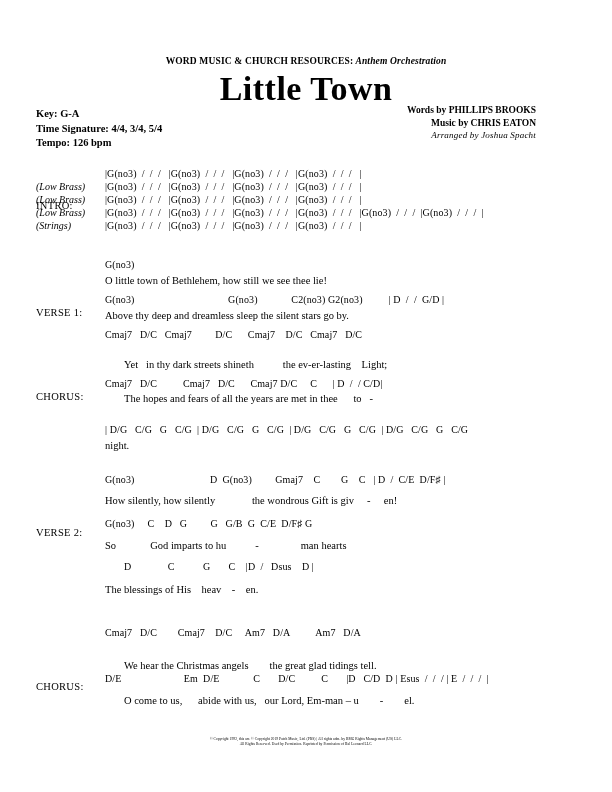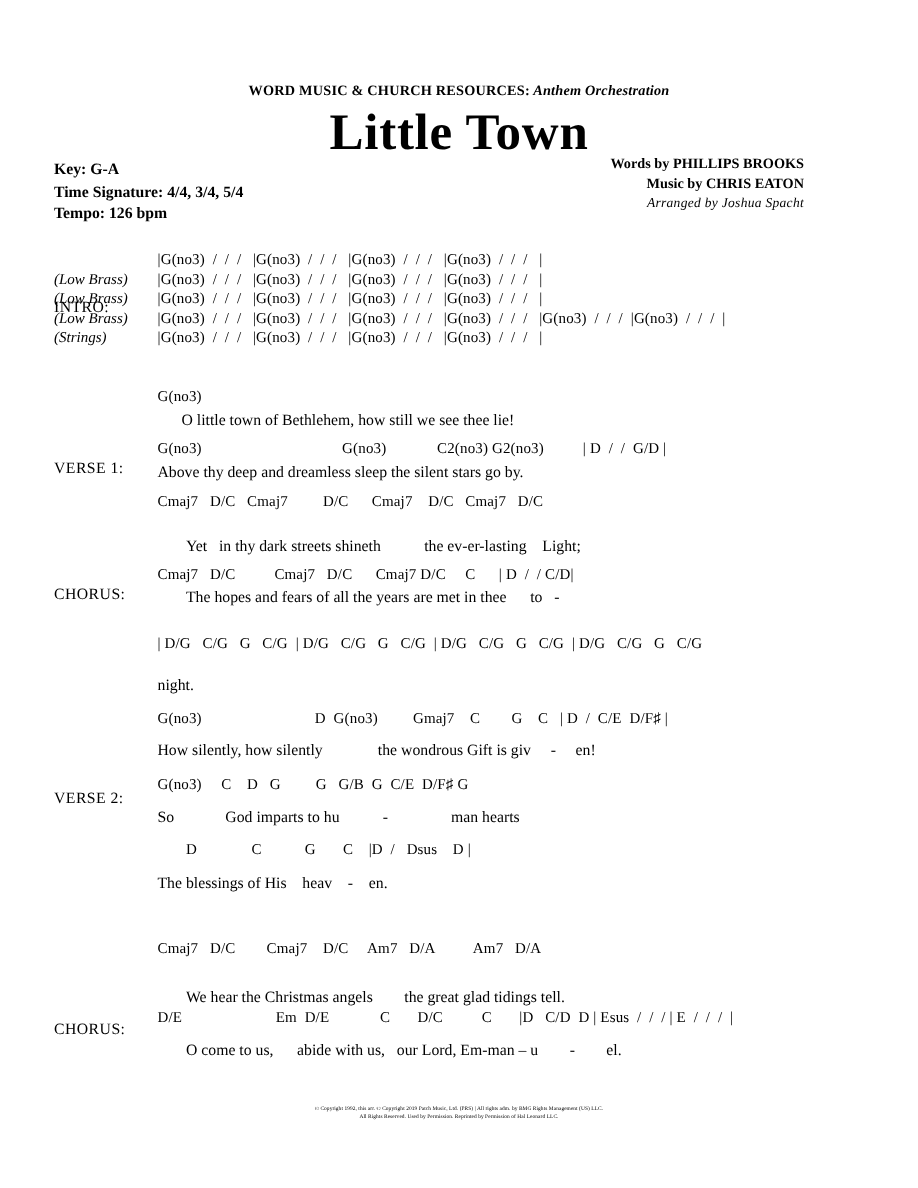--- a/index.html
+++ b/index.html
@@ -190,34 +190,34 @@
 
   <div class="t instr" style="left:36px; top:189px;">(Low Brass)</div>
   <div class="t chord" style="left:105px; top:189px;">|G(no3)  /  /  /   |G(no3)  /  /  /   |G(no3)  /  /  /   |G(no3)  /  /  /   |G(no3)  /  /  /  |G(no3)  /  /  /  |</div>
 
   <div class="t instr" style="left:36px; top:202px;">(Strings)</div>
   <div class="t chord" style="left:105px; top:202px;">|G(no3)  /  /  /   |G(no3)  /  /  /   |G(no3)  /  /  /   |G(no3)  /  /  /   |</div>
 
   <div class="t chord" style="left:105px; top:241px;">G(no3)</div>
 
   <div class="t lbl" style="left:36px; top:257px;">VERSE 1:</div>
-  <div class="t lyric" style="left:105px; top:257px;margin-left:16px;">O little town of Bethlehem, how still we see thee lie!</div>
+  <div class="t lyric" style="left:105px; top:257px;">O little town of Bethlehem, how still we see thee lie!</div>
 
   <div class="t chord" style="left:105px; top:276px;">G(no3)                                    G(no3)             C2(no3) G2(no3)          | D  /  /  G/D |</div>
   <div class="t lyric" style="left:105px; top:292px;">Above thy deep and dreamless sleep the silent stars go by.</div>
   <div class="t chord" style="left:105px; top:311px;">Cmaj7   D/C   Cmaj7         D/C      Cmaj7    D/C   Cmaj7   D/C</div>
 
   <div class="t lbl" style="left:36px; top:341px;">CHORUS:</div>
   <div class="t lyric" style="left:124px; top:341px;">Yet   in thy dark streets shineth           the ev-er-lasting    Light;</div>
 
   <div class="t chord" style="left:105px; top:360px;">Cmaj7   D/C          Cmaj7   D/C      Cmaj7 D/C     C      | D  /  / C/D|</div>
   <div class="t lyric" style="left:124px; top:375px;">The hopes and fears of all the years are met in thee      to   -</div>
 
   <div class="t chord" style="left:105px; top:406px;">| D/G   C/G   G   C/G  | D/G   C/G   G   C/G  | D/G   C/G   G   C/G  | D/G   C/G   G   C/G</div>
-  <div class="t lyric" style="left:105px; top:422px;margin-top:12px;">night.</div>
+  <div class="t lyric" style="left:105px; top:422px;">night.</div>
 
   <div class="t chord" style="left:105px; top:456px;">G(no3)                             D  G(no3)         Gmaj7    C        G    C   | D  /  C/E  D/F♯ |</div>
 
   <div class="t lbl" style="left:36px; top:477px;">VERSE 2:</div>
   <div class="t lyric" style="left:105px; top:477px;">How silently, how silently              the wondrous Gift is giv     -     en!</div>
 
   <div class="t chord" style="left:105px; top:500px;">G(no3)     C    D   G         G   G/B  G  C/E  D/F♯ G</div>
   <div class="t lyric" style="left:105px; top:522px;">So             God imparts to hu           -                man hearts</div>
 
   <div class="t chord" style="left:124px; top:543px;">D              C           G       C    |D  /   Dsus    D |</div>

